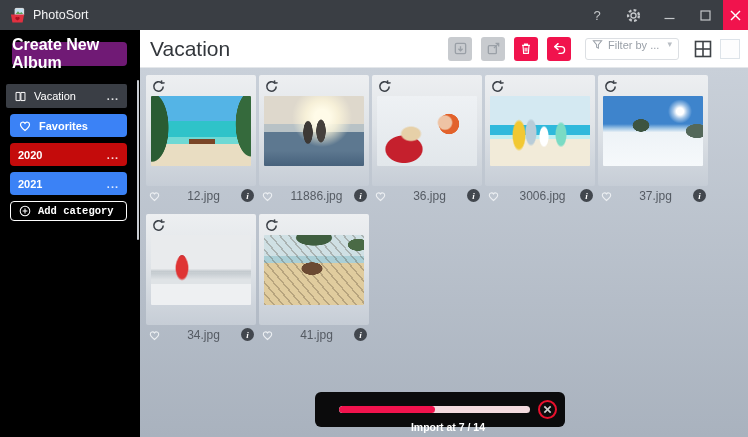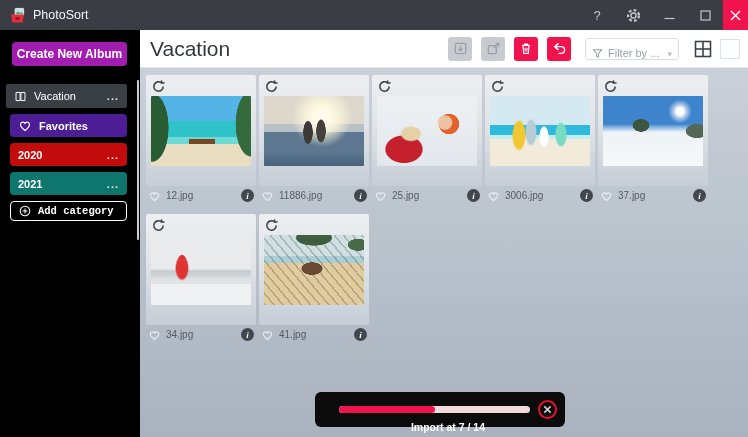--- a/index.html
+++ b/index.html
@@ -14,62 +14,62 @@
   .tb-btn { width:36px; height:30px; display:flex; align-items:center; justify-content:center;
     color:#c3c6c9; font-size:13px; cursor:default; }
   .tb-close { width:25px; background:#f1134d; color:#fff; }
 
   
   .body { display:flex; height:407px; }
 
   
   .sidebar { width:140px; background:#000; position:relative; flex:none; }
   .btn-create { display:flex; align-items:center; justify-content:center;
-    margin:12px 13px 0 12px; height:24px; background:#a21caf; color:#fff;
-    border-radius:4px; font-weight:bold; font-size:12px; }
+    margin:12px 13px 0 12px; height:24px; background:#701a75; color:#fff;
+    border-radius:4px; font-weight:bold; font-size:16px; }
   .cat-scrollbar { position:absolute; right:1px; top:50px; width:2px; height:160px; background:#c9cdd2; border-radius:1px; }
   .cat-list { margin-top:18px; }
   .cat-item { height:23px; border-radius:4px; margin:0 13px 6px 10px; display:flex;
     align-items:center; font-size:11px; font-weight:bold; color:#fff; padding:0 8px; }
   .cat-album { background:#3a3e45; border-radius:2px; font-weight:normal; margin-left:6px; height:24px; }
-  .cat-fav { background:#4c1d95; }
+  .cat-fav { background:#3b82f6; }
   .cat-add { background:#000; border:1px solid #fff; font-size:10.5px; height:20px;font-family:Liberation Mono, monospace; }
   .cat-icon { display:flex; margin-right:7px; }
   .more-dots { margin-left:auto; color:rgba(255,255,255,.85); font-weight:bold; letter-spacing:1px; font-size:11px; }
 
   
   .main { flex:1; display:flex; flex-direction:column; min-width:0; }
   .main-header { height:38px; background:#fff; display:flex; align-items:center;
     padding:0 8px 0 10px; border-bottom:1px solid #e4e7ea; }
   .page-title { font-size:21px; font-weight:400; color:#33373c; }
   .toolbar { margin-left:auto; display:flex; align-items:center; }
   .tool-btn { width:24px; height:24px; border-radius:3px; display:flex; align-items:center;
     justify-content:center; margin-left:9px; }
   .tool-gray { background:#c8cbcf; color:#9aa0a7; }
   .tool-red { background:#f1134d; color:#fff; }
   .filter-box { width:94px; height:22px; border:1px solid #dcdfe3; border-radius:3px;
-    display:flex; align-items:flex-end; padding:0 6px; color:#9aa0a8; font-size:11px;
+    display:flex; align-items:flex-start; padding:0 6px; color:#9aa0a8; font-size:11px;
     margin-left:14px; background:#fff; }
   .filter-label { flex:1; margin-left:5px; white-space:nowrap; overflow:hidden; }
   .filter-caret { color:#b9bec4; font-size:9px; }
   .view-grid { margin-left:14px; display:flex; color:#3f4347; }
   .view-single { margin-left:7px; width:20px; height:20px; background:#fdfdfe; border:1px solid #dde3e9; }
 
   
   .content { flex:1; position:relative; background:linear-gradient(#c9d0d9,#a9b2be);
     padding:7px 0 0 6px; overflow:hidden; }
   .grid { display:flex; flex-wrap:wrap; width:575px; }
   .cell { width:110px; margin:0 3px 11px 0; }
   .card { height:111px; background:linear-gradient(180deg,#edeff1 0%,#e0e4e8 45%,#c6cdd6 100%);
     border-radius:2px; padding:4px 5px 0 5px; }
   .rotate { color:#3e434a; display:flex; width:16px; }
   .photo { width:100px; height:70px; margin-top:2px; border-radius:1px; background-repeat:no-repeat; }
   .meta { display:flex; align-items:center; height:15px; margin-top:2px; padding:0 2px; }
   .heart { color:#eceff2; display:flex; }
-  .fname { font-size:10px; color:#555b63; margin-left:5px; flex:1; }
+  .fname { font-size:12px; color:#555b63; margin-left:5px; flex:1;text-align:center; }
   .info-btn { width:13px; height:13px; border-radius:50%; background:#42474e; color:#fff;
     font-size:9px; font-weight:bold; font-style:italic; display:flex; align-items:center;
     justify-content:center; font-family:"Liberation Serif",serif; }
 
   
   .p1 { background-image:
       radial-gradient(ellipse 28px 58px at 1% 45%, #2a5c33 58%, rgba(42,92,51,0) 60%),
       radial-gradient(ellipse 26px 55px at 100% 40%, #356a3c 58%, rgba(53,106,60,0) 60%),
       linear-gradient(#7a4526,#7a4526),
       linear-gradient(180deg,#54b4e6 0 36%,#2fc3c9 36% 58%,#6fd9d4 58% 68%,#e9ddc2 68% 100%);
@@ -183,21 +183,21 @@
           </svg>
         </span>
         <span>Favorites</span>
       </div>
 
       <div class="cat-item" style="background-color: rgb(196, 11, 11);">
         <span>2020</span>
         <span class="more-dots">...</span>
       </div>
 
-      <div class="cat-item" style="background-color: #0f766e;">
+      <div class="cat-item" style="background-color: #3b82f6;">
         <span>2021</span>
         <span class="more-dots">...</span>
       </div>
 
       <div class="cat-item cat-add">
         <span class="cat-icon">
           <svg width="12" height="12" viewBox="0 0 14 14" fill="none" stroke="#fff" stroke-width="1.2">
             <circle cx="7" cy="7" r="5.6"></circle>
               <line x1="7" y1="4.2" x2="7" y2="9.8"></line>
               <line x1="4.2" y1="7" x2="9.8" y2="7"></line>
@@ -316,21 +316,21 @@
               </svg>
             </span>
             <div class="photo p3" title="girl in orange hood holding a puppy wrapped in red blanket in snow"></div>
           </div>
           <div class="meta">
             <span class="heart">
               <svg width="13" height="12" viewBox="0 0 16 15" fill="none" stroke="currentColor" stroke-width="1.4">
                   <path d="M8 13.2C5 10.8 2.8 8.9 2.8 6.6A2.8 2.8 0 0 1 8 5a2.8 2.8 0 0 1 5.2 1.6c0 2.3-2.2 4.2-5.2 6.6z"></path>
                 </svg>
             </span>
-            <span class="fname">25.jpg</span>
+            <span class="fname">36.jpg</span>
             <span class="info-btn">i</span>
           </div>
         </div>
 
         <div class="cell">
           <div class="card">
             <span class="rotate">
               <svg width="15" height="15" viewBox="0 0 16 16" fill="none" stroke="currentColor" stroke-width="1.7">
                 <path d="M13 8a5 5 0 1 1-1.8-3.85"></path>
                   <path d="M11.2 1.4l.3 3 3-.4" stroke-width="1.5"></path>

